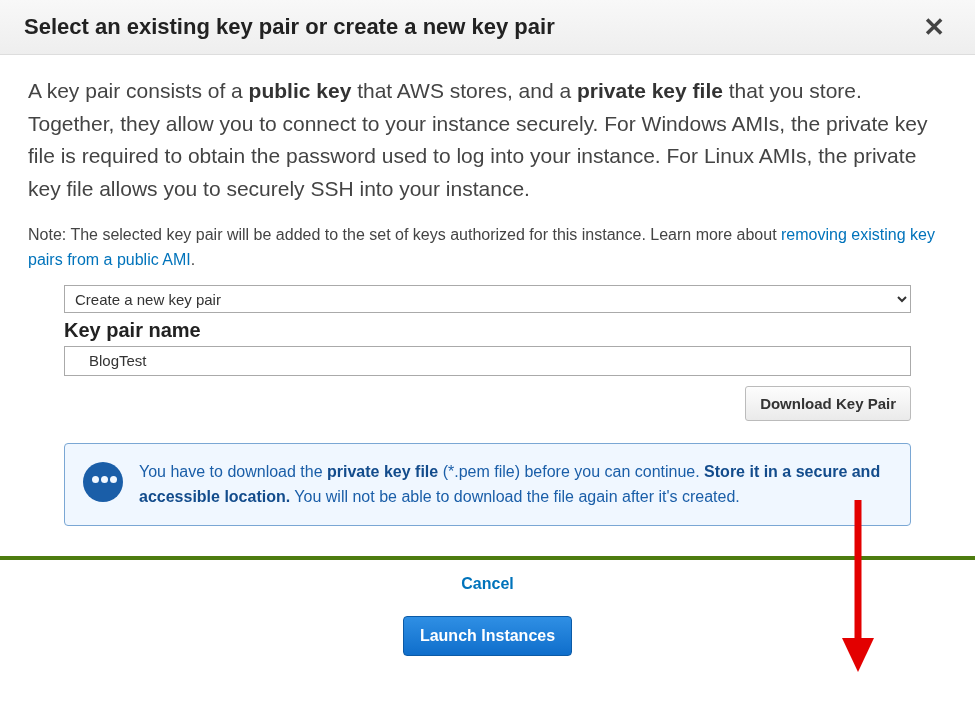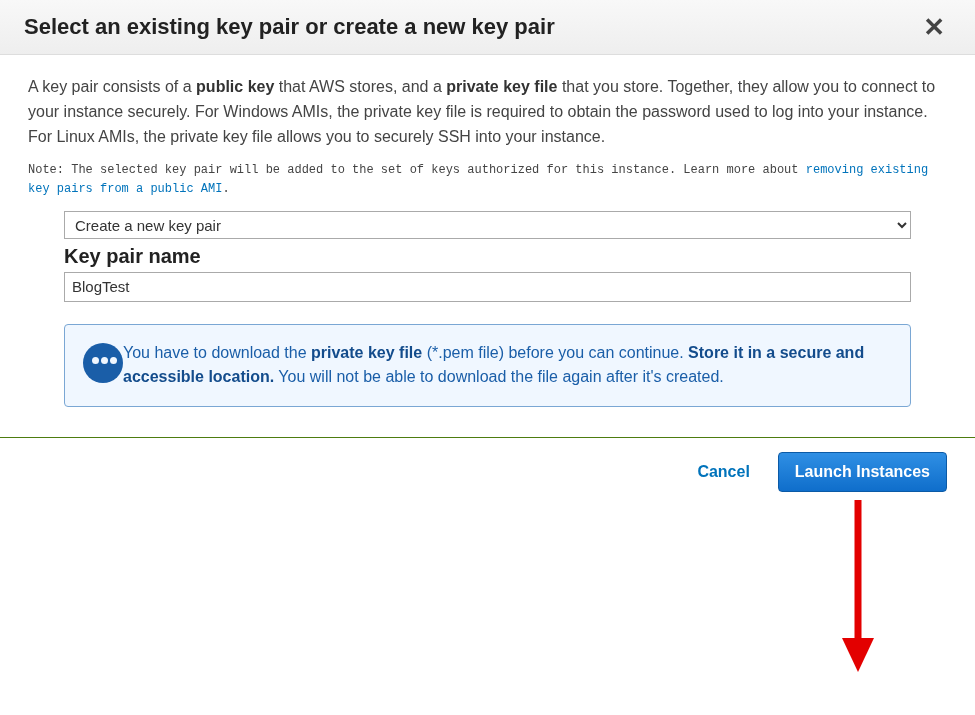--- a/index.html
+++ b/index.html
@@ -29,32 +29,31 @@
     .close-x {
       font-size: 26px;
       font-weight: 700;
       color: #444;
       cursor: pointer;
       padding: 0 6px;
       line-height: 1;
     }
     .modal-body { padding: 20px 28px 8px 28px; }
     .body-text {
-      font-size: 16px;
+      font-size: 21px;
       line-height: 1.55;
       color: #444;
-      margin: 0 0 12px 0;
+      margin: 0 0 18px 0;
     }
     .body-text strong { color: #333; }
     .note-text {
-      font-size: 12px;
+      font-size: 16px;
       line-height: 1.55;
       color: #444;
       margin: 0 0 10px 0;
-      font-family: Liberation Mono, monospace;
     }
     .link {
       color: #0073bb;
       cursor: pointer;
     }
     .form-section { padding: 0 36px; margin-top: 12px; }
     .select-box {
       width: 100%;
       height: 28px;
       border: 1px solid #aaa;
@@ -67,21 +66,21 @@
       font-weight: 700;
       font-size: 20px;
       margin-top: 6px;
       margin-bottom: 4px;
       color: #222;
     }
     .text-input {
       width: 100%;
       height: 30px;
       border: 1px solid #aaa;
-      padding: 4px 7px;
+      padding: 4px 24px;
       font-size: 15px;
       color: #333;
     }
     .dl-row {
       margin-top: 10px;
       display: flex;
       justify-content: flex-end;
     }
     .btn-secondary {
       background: linear-gradient(#fdfdfd, #eaeaea);
@@ -93,20 +92,21 @@
       color: #333;
       cursor: pointer;
     }
     .alert {
       margin: 22px 36px 8px 36px;
       border: 1px solid #7aa7d4;
       background: #f0f7ff;
       border-radius: 4px;
       padding: 16px 18px 16px 18px;
       display: flex;
+      gap: 16px;
     }
     .alert-icon {
       flex: 0 0 auto;
       width: 40px;
       height: 40px;
       background: #1a5ea8;
       border-radius: 50%;
       position: relative;
       margin-top: 2px;
     }
@@ -125,27 +125,28 @@
       background: #f0f7ff; border-radius: 50%;
       box-shadow: 9px 0 0 #f0f7ff;
     }
     .alert-text {
       font-size: 16px;
       line-height: 1.55;
       color: #1a5ea8;
     }
     .alert-text strong { color: #134c8c; }
     .modal-footer {
-      border-top: 1px solid #4d7c0f;
+      border-top: 4px solid #4d7c0f;
       padding: 14px 28px;
       display: flex;
       justify-content: flex-end;
       align-items: center;
       gap: 22px;
       margin-top: 14px;
+      flex-direction: column;
     }
     .btn-link {
       color: #0073bb;
       font-weight: 700;
       font-size: 16px;
       cursor: pointer;
       background: none; border: none;
     }
     .btn-primary {
       background: linear-gradient(#2f8fe4, #0f6ecb);
@@ -186,20 +187,23 @@
     </p>
 
     <div class="form-section">
       <select class="select-box">
         <option>Create a new key pair</option>
       </select>
 
       <div class="field-label">Key pair name</div>
       <input class="text-input" type="text" value="BlogTest" style="">
 
+      <div class="dl-row">
+        <button class="btn-secondary">Download Key Pair</button>
+      </div>
     </div>
 
     <div class="alert">
       <div class="alert-icon"></div>
       <div class="alert-text">
         <span>You have to download the </span><strong>private key file</strong><span> (*.pem file) before you can continue. </span><strong>Store it in a secure and accessible location.</strong><span> You will not be able to download the file again after it's created.</span>
       </div>
     </div>
 
   </div>

